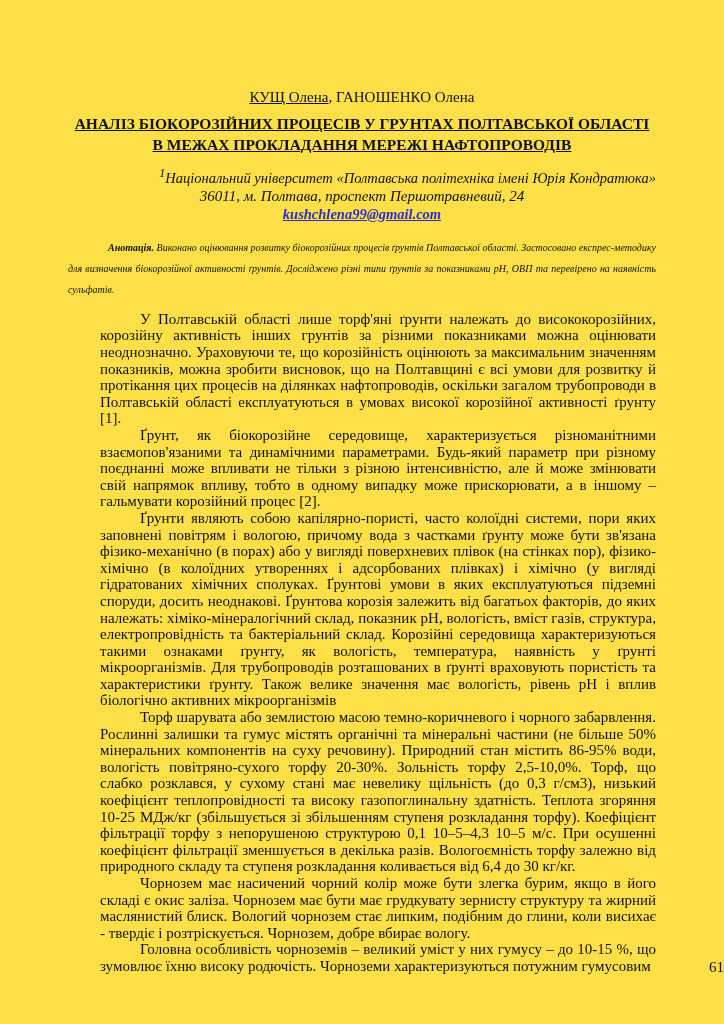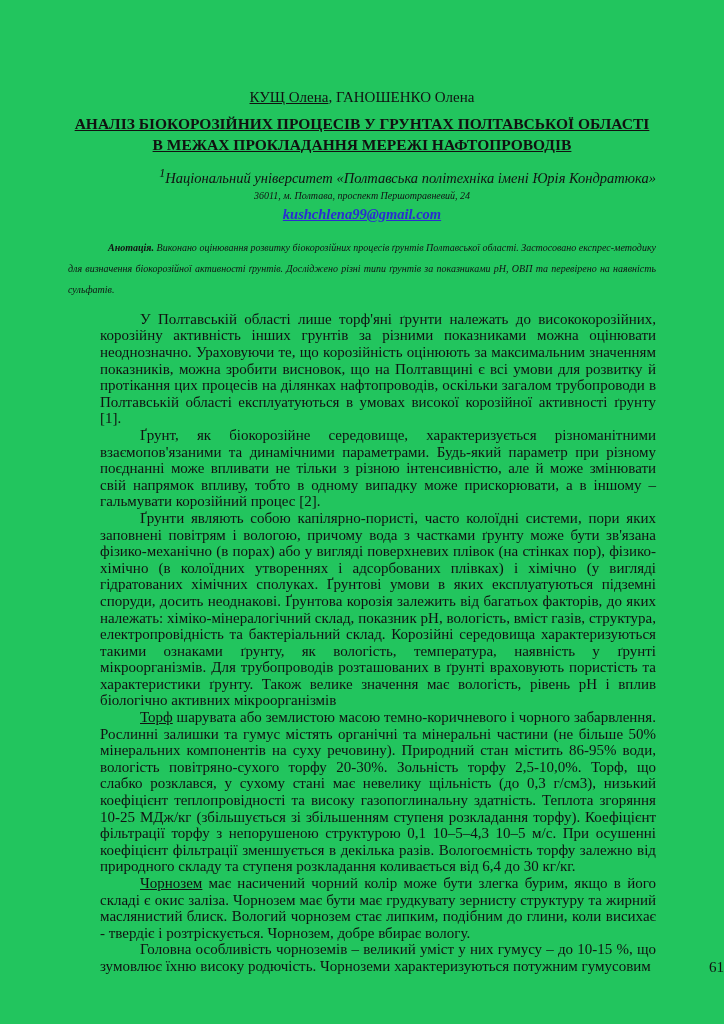--- a/index.html
+++ b/index.html
@@ -1,21 +1,21 @@
 <!DOCTYPE html>
 <html><head>
 <meta charset="utf-8">
 <style>
   html, body { margin: 0; padding: 0; background: #ffffff; }
   .page {
     position: relative;
     width: 724px;
     height: 1024px;
     margin: 0 auto;
-    background: #22c55e;
+    background: #fde047;
     font-family: "Liberation Serif", "DejaVu Serif", serif;
     color: #111111;
     box-sizing: border-box;
     padding: 88px 68px 0 68px;
     overflow: hidden;
   }
   .authors {
     text-align: center;
     font-size: 15px;
     line-height: 18px;
@@ -32,21 +32,21 @@
   .affiliation {
     text-align: right;
     font-style: italic;
     font-size: 14.5px;
     line-height: 18px;
     margin-top: 9px;
   }
   .address {
     text-align: center;
     font-style: italic;
-    font-size: 10px;
+    font-size: 15px;
     line-height: 18px;
   }
   .email-line {
     text-align: center;
     font-size: 14.5px;
     line-height: 18px;
   }
   .email-link {
     color: #2b2bd2;
     font-style: italic;
@@ -62,21 +62,21 @@
   }
   .abstract .abstract-label { font-weight: bold; }
   .body-text { margin-top: 11px; margin-left: 32px; }
   .body-text p {
     margin: 0;
     font-size: 15px;
     line-height: 16.6px;
     text-align: justify;
     text-indent: 40px;
   }
-  .body-text p .lead { text-decoration: underline; }
+  .body-text p .lead { }
   .body-text p .lead:empty { text-decoration: none; }
   .page-number {
     position: absolute;
     bottom: 48px;
     left: 0;
     width: 100%;
     text-align: right;
     font-size: 15px;
   }
 </style>

